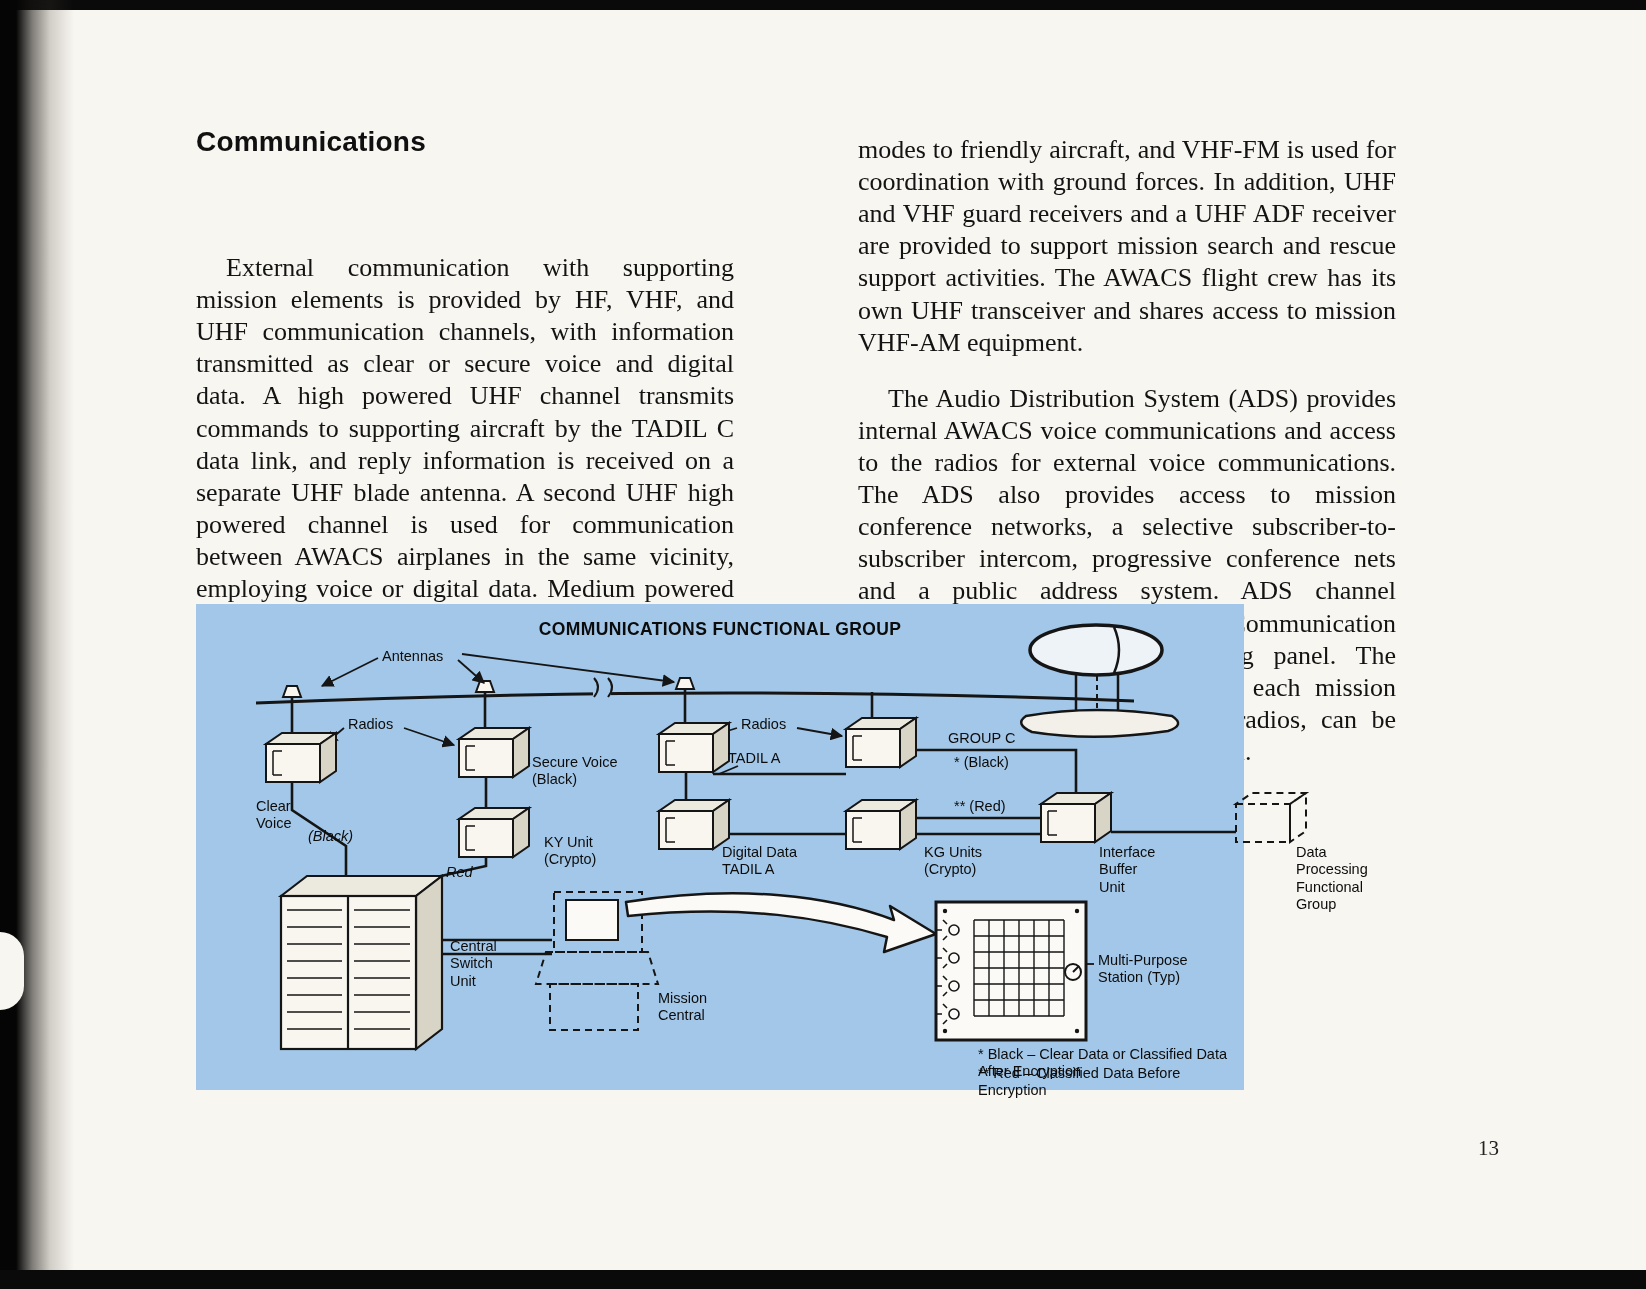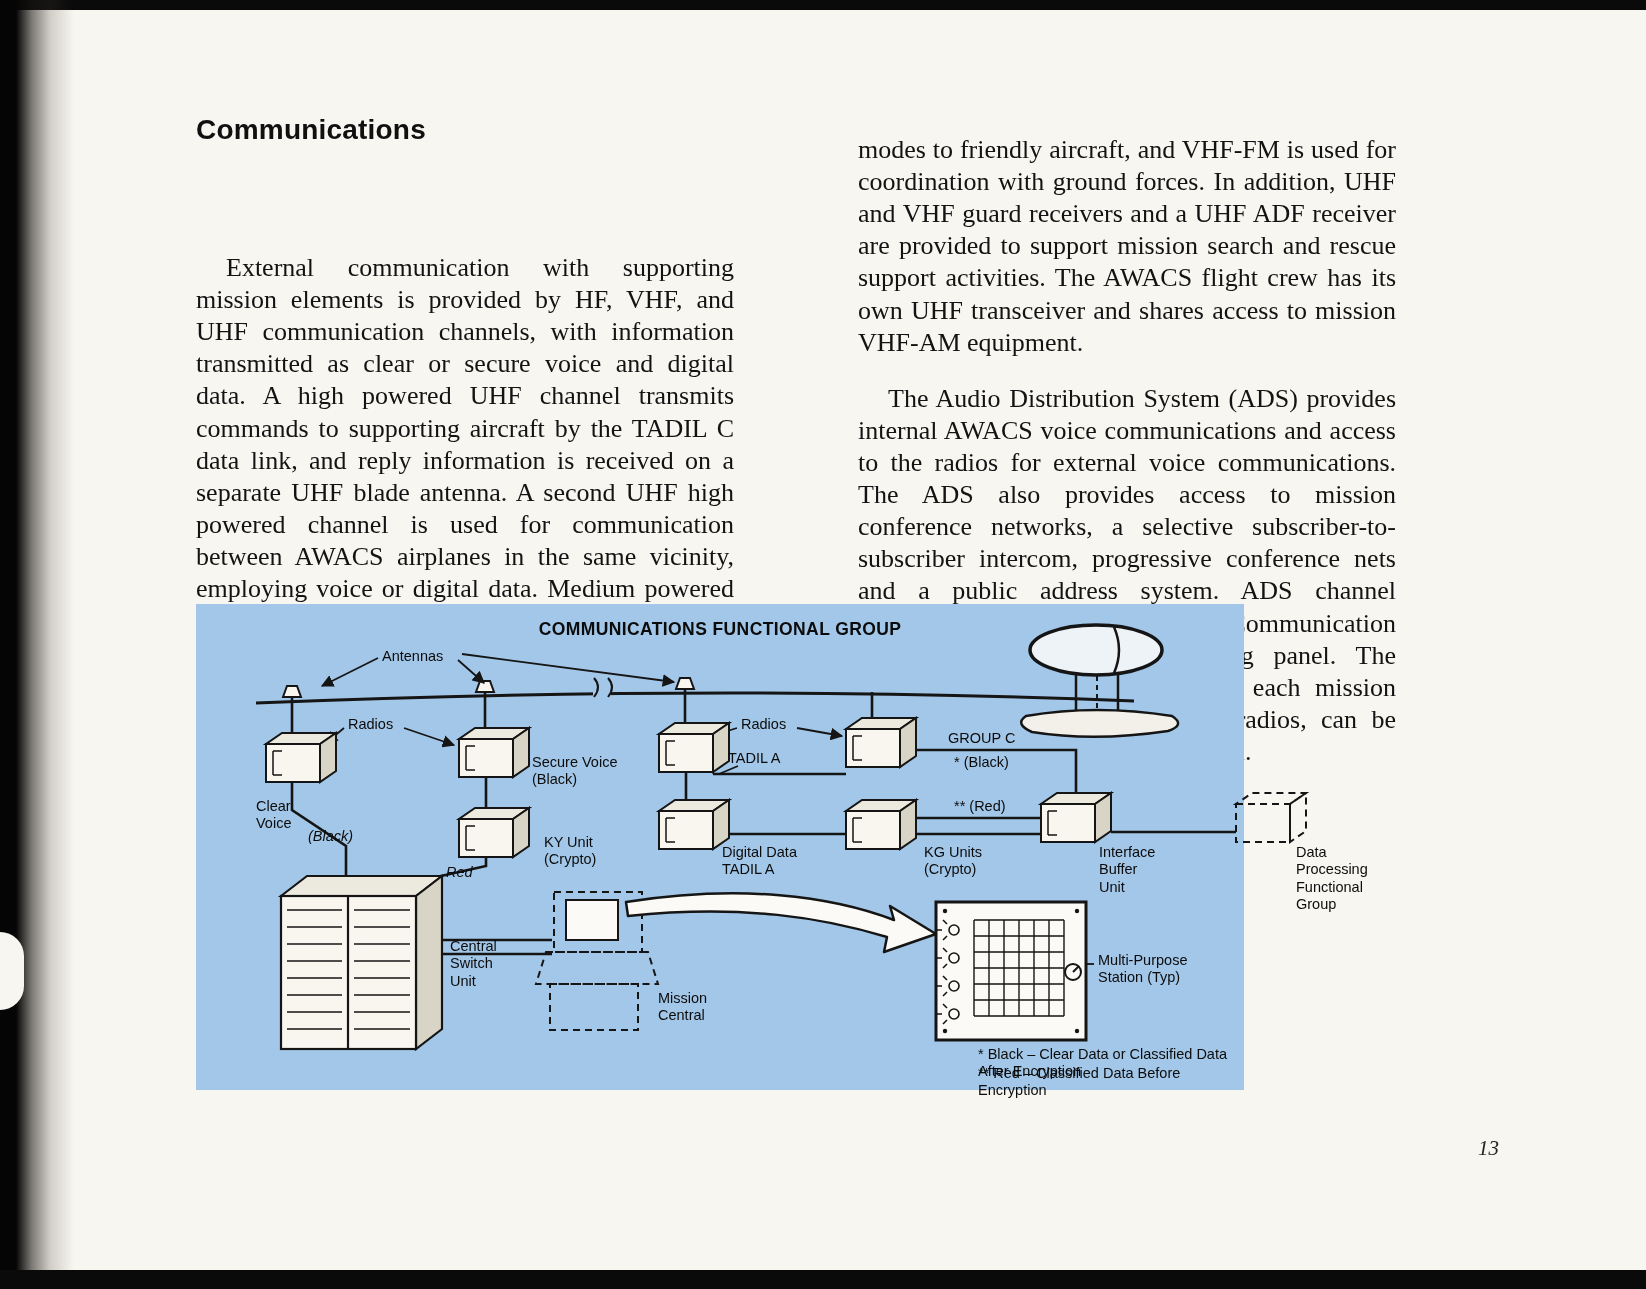--- a/index.html
+++ b/index.html
@@ -7,42 +7,42 @@
     position:relative; width:1646px; height:1289px; overflow:hidden;
     background:var(--paper,#f8f6f1);
     font-family:"Liberation Serif", serif; color:#131313;
   }
   .bar-top    { position:absolute; left:0; top:0; width:100%; height:10px; background:#0a0a0a; }
   .bar-bottom { position:absolute; left:0; top:1270px; width:100%; height:19px; background:#0a0a0a; }
   .edge-left  { position:absolute; left:0; top:0; width:74px; height:100%;
     background:linear-gradient(90deg,#050505 0px,#050505 16px,rgba(25,22,18,.55) 32px,rgba(70,62,52,.22) 50px,rgba(0,0,0,0) 74px); }
   .edge-notch { position:absolute; left:0; top:932px; width:24px; height:78px; background:var(--paper,#f8f6f1); border-radius:0 40px 40px 0; }
 
-  .title-row { position:absolute; left:196px; top:114px; display:flex; align-items:center; }
+  .title-row { position:absolute; left:196px; top:126px; display:flex; align-items:center; }
   .page-title { margin:0; font-family:"Liberation Sans",sans-serif; font-weight:bold; font-size:28px; letter-spacing:.2px; color:#101010; }
   .credits { margin-left:48px; margin-top:5px; white-space:pre; font-style:italic;
     color:var(--accent-blue,#1c55a4); font-size:15.5px; line-height:1.34; }
 
   .col { position:absolute; width:538px; font-size:26px; line-height:1.235; text-align:justify; }
   .col p { margin:0; }
   .col-left  { left:196px; top:252px; }
   .col-right { left:858px; top:134px; }
   .col-right p + p { margin-top:24px; }
   .indent { text-indent:30px; }
 
   .diagram { position:absolute; left:196px; top:604px; width:1048px; height:486px;
     background:var(--diagram-bg,#a3c7e8); }
   .diagram-title { position:absolute; top:15px; left:0; width:100%; text-align:center;
     font-family:"Liberation Sans",sans-serif; font-weight:bold; font-size:17.5px; letter-spacing:.4px; color:#0b0b0b; }
   .dlabel { position:absolute; font-family:"Liberation Sans",sans-serif; font-weight:normal;
     font-size:14.5px; line-height:1.2; color:#0c0c0c; white-space:pre-line; }
   .dlabel.it { font-style:italic; }
   svg.art { position:absolute; inset:0; }
 
-  .page-number { position:absolute; left:1478px; top:1136px; font-style:italic; font-size:21px; color:#232323; }
+  .page-number { position:absolute; left:1478px; top:1136px; font-size:21px; color:#232323; }
 </style>
 </head>
 <body>
 
 <div class="page">
   <div class="bar-top"></div>
   <div class="edge-left"></div>
   <div class="edge-notch"></div>
 
   <div class="title-row">

